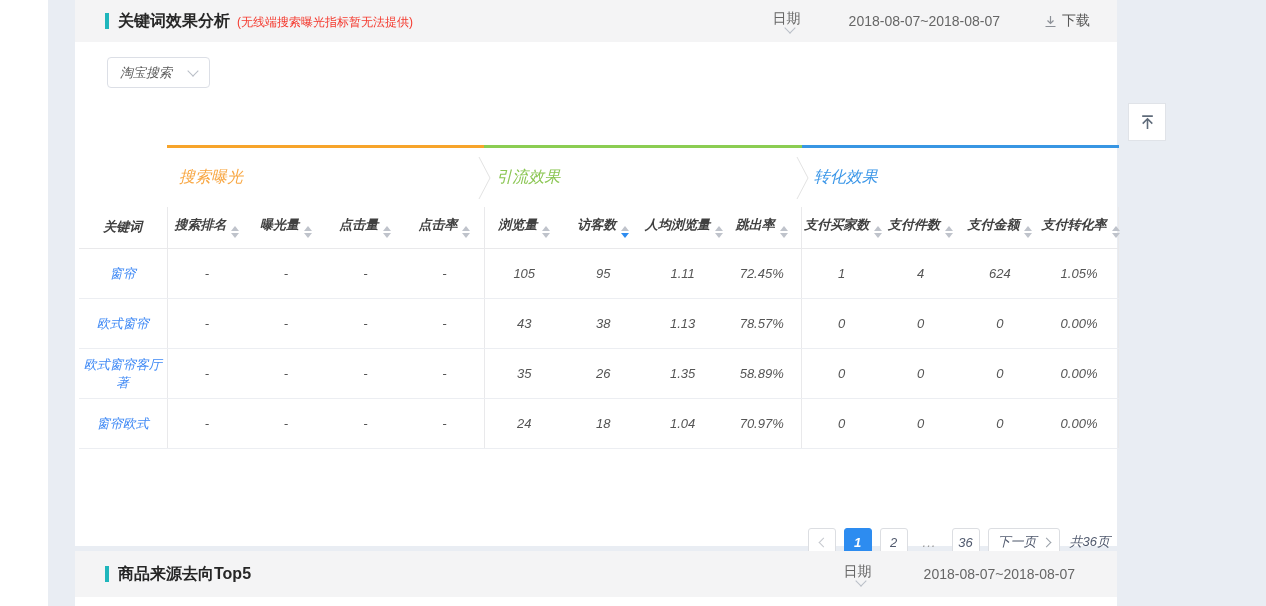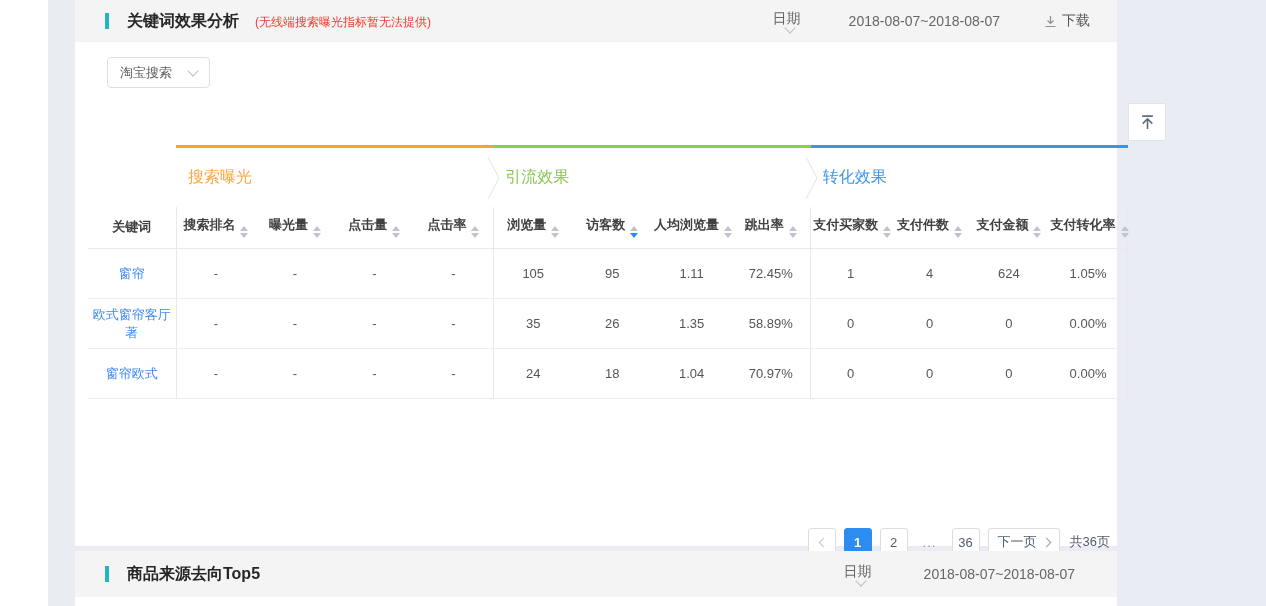--- a/index.html
+++ b/index.html
@@ -12,46 +12,46 @@
     color:#555;
   }
   .left-strip { position:absolute; left:0; top:0; width:48px; height:606px; background:#fff; }
 
   
   .card1 { position:absolute; left:75px; top:0; width:1042px; height:546px; background:#fff; }
   .sec-header {
     height:42px; background:#f4f4f5; display:flex; align-items:center;
     padding:0 27px 0 30px;
   }
-  .sec-title { display:flex; align-items:center;gap:9px; }
+  .sec-title { display:flex; align-items:center; }
   .tbar { width:4px; height:16px; background:#1fb6bc; margin-right:9px; }
   .title-text { font-size:16px; font-weight:bold; color:#262626; }
   .title-note { font-size:12px; color:#f43a2f; margin-left:7px; padding-top:2px; }
   .flex1 { flex:1; }
   .date-label { font-size:14px; color:#666; display:flex; align-items:center; cursor:pointer;flex-direction:column; }
   .chev-down {
     width:8px; height:8px; border-right:1px solid #b9bec7; border-bottom:1px solid #b9bec7;
     transform:rotate(45deg); margin-left:6px; margin-top:-4px;
   }
   .date-range { font-size:14px; color:#666; margin-left:48px; }
   .download { font-size:14px; color:#595959; display:flex; align-items:center; margin-left:44px; cursor:pointer;justify-content:space-between; }
   .download svg { margin-right:5px; }
 
-  .card-body { position:relative; width:100%; height:504px; }
+  .card-body { position:relative; width:100%; height:504px;font-style:italic; }
 
   .select-btn {
     position:absolute; left:32px; top:15px; width:103px; height:31px;
     border:1px solid #dcdfe6; border-radius:4px; background:#fff;
     display:flex; align-items:center; justify-content:space-between;
     padding:0 12px; font-size:13px; color:#595959; cursor:pointer;
   }
   .select-btn .chev-down { border-color:#b9bec7; margin-top:-3px; }
 
   
-  .table-wrap { position:absolute; left:13px; top:103px; width:1040px; }
+  .table-wrap { position:absolute; left:4px; top:103px; width:1040px; }
   table { border-collapse:collapse; table-layout:fixed; width:1040px; }
   .group-row th {
     height:60px; text-align:left; vertical-align:middle; font-weight:normal;
     font-size:16px; padding-left:12px; position:relative;
   }
   th.g1 { border-top:3px solid #f7a42a; color:#f8a743; }
   th.g2 { border-top:3px solid #8bcd52; color:#8bc653; }
   th.g3 { border-top:3px solid #3896e3; color:#3a96e8; }
   .gsep { position:absolute; left:-6px; top:8px; }
   .cols-row th {
@@ -230,20 +230,35 @@
             <td class="vl">105</td>
             <td>95</td>
             <td>1.11</td>
             <td>72.45%</td>
             <td class="vl">1</td>
             <td>4</td>
             <td>624</td>
             <td class="vr">1.05%</td>
           </tr>
           <tr>
+            <td><a class="kw-link">欧式窗帘</a></td>
+            <td class="vl">-</td>
+            <td>-</td>
+            <td>-</td>
+            <td>-</td>
+            <td class="vl">43</td>
+            <td>38</td>
+            <td>1.13</td>
+            <td>78.57%</td>
+            <td class="vl">0</td>
+            <td>0</td>
+            <td>0</td>
+            <td class="vr">0.00%</td>
+          </tr>
+          <tr>
             <td><a class="kw-link">欧式窗帘客厅著</a></td>
             <td class="vl">-</td>
             <td>-</td>
             <td>-</td>
             <td>-</td>
             <td class="vl">35</td>
             <td>26</td>
             <td>1.35</td>
             <td>58.89%</td>
             <td class="vl">0</td>

